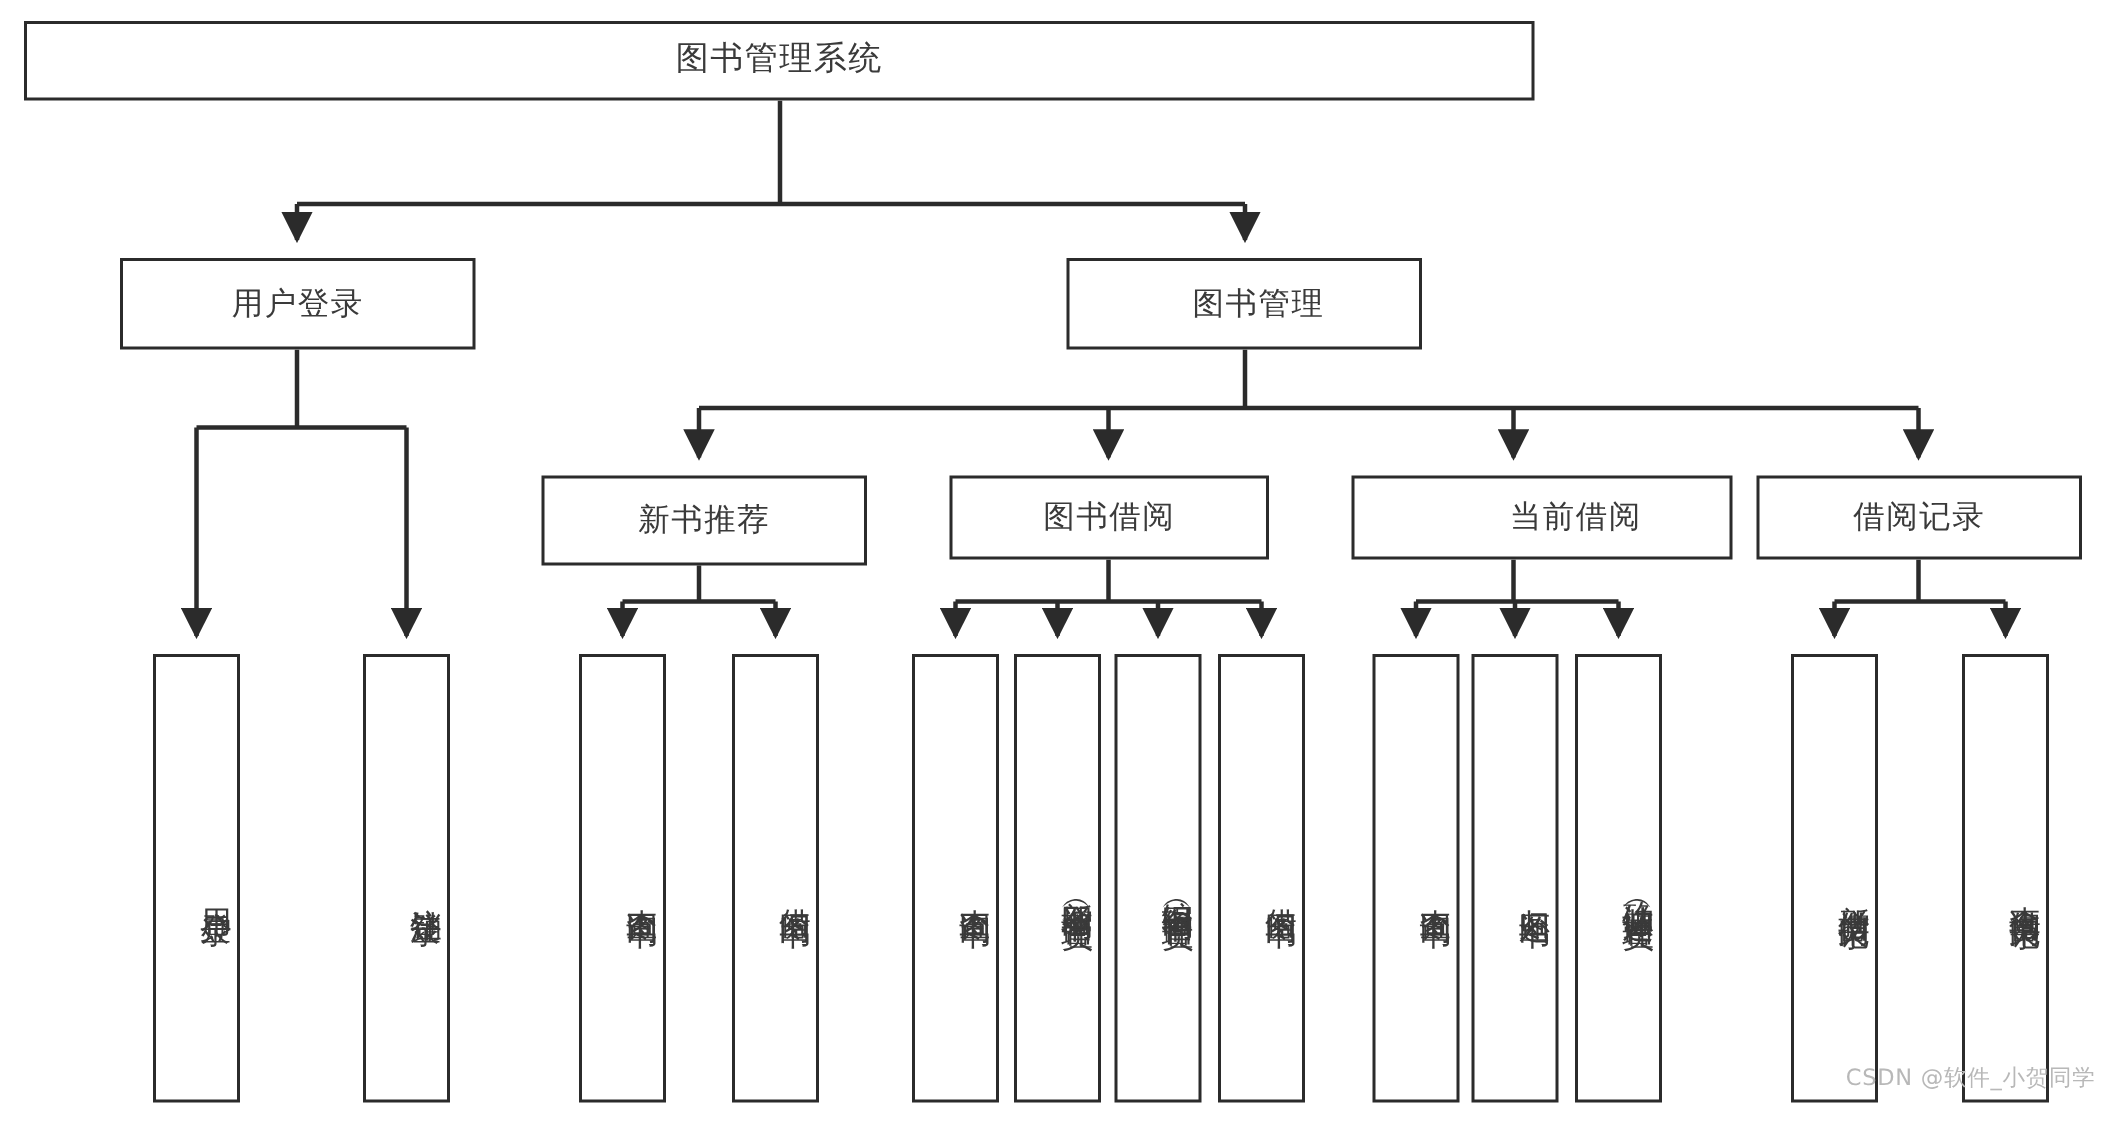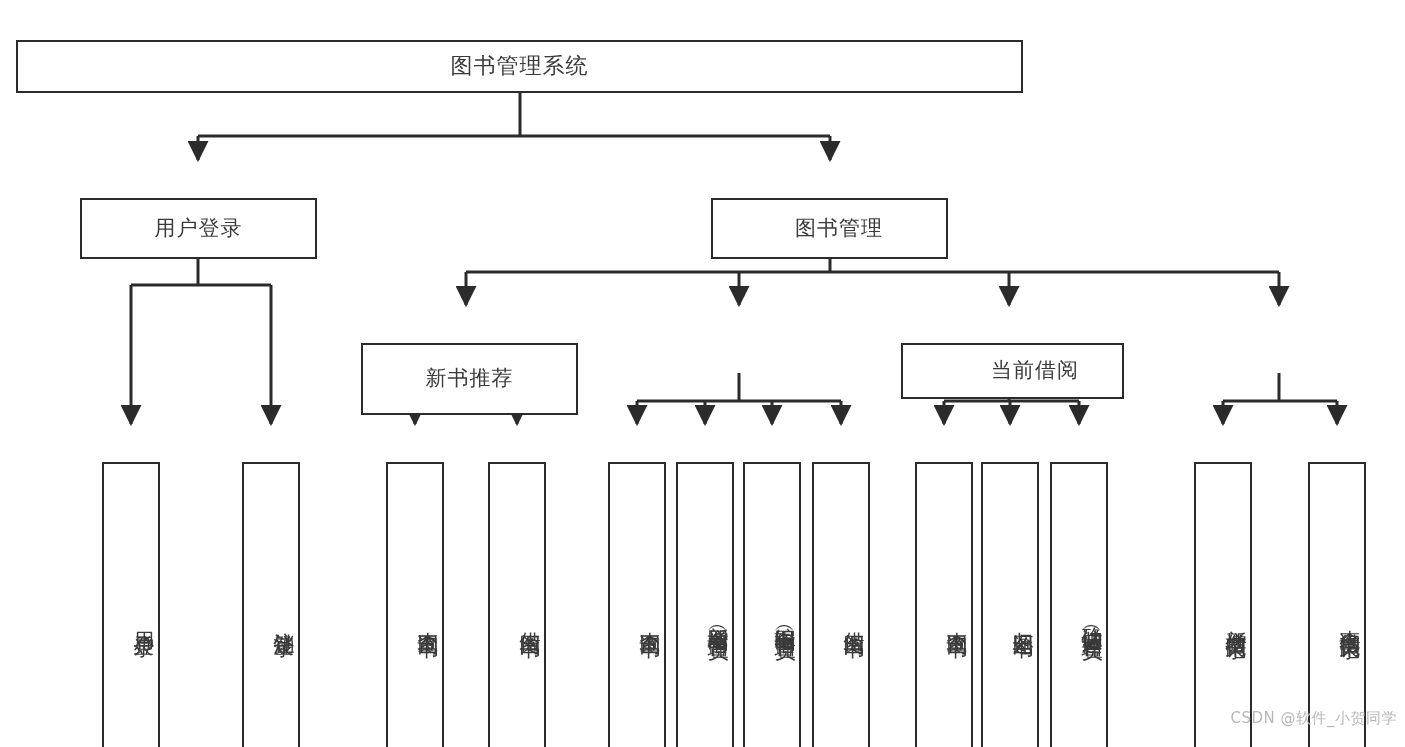--- a/index.html
+++ b/index.html
@@ -27,21 +27,20 @@
   }
   .node {
     position: absolute;
     box-sizing: border-box;
     border: 2px solid #2b2b2b;
     background: #ffffff;
     display: flex;
     align-items: center;
     justify-content: center;
     color: #3a3a3a;
-    margin-top: 26px;
   }
   .node.horiz {
     font-size: 21px;
     letter-spacing: 1px;
     line-height: 1.2;
   }
   .node.root {
     font-size: 22px;
   }
   .node.vert {
@@ -127,25 +126,31 @@
     <span>图书管理系统</span>
   </div>
 
   <div class="node horiz" style="left:80px; top:172px; width:237px; height:61px;">
     <span>用户登录</span>
   </div>
   <div class="node horiz" style="left:711px; top:172px; width:237px; height:61px;padding-left:19px;">
     <span>图书管理</span>
   </div>
 
-  <div class="node horiz" style="left:361px; top:317px; width:217px; height:72px;align-items:center;">
+  <div class="node horiz" style="left:361px; top:317px; width:217px; height:60px;align-items:center;">
     <span>新书推荐</span>
   </div>
-  <div class="node horiz" style="left:901px; top:317px; width:223px; height:56px;padding-left:45px;">
+  <div class="node horiz" style="left:633px; top:317px; width:213px; height:56px;">
+    <span>图书借阅</span>
+  </div>
+  <div class="node horiz" style="left:901px; top:317px; width:254px; height:56px;padding-left:45px;">
     <span>当前借阅</span>
+  </div>
+  <div class="node horiz" style="left:1171px; top:317px; width:217px; height:56px;">
+    <span>借阅记录</span>
   </div>
 
   <div class="node vert" style="left:102px; top:436px; width:58px; height:299px;">
     <span class="vlabel">用户登录</span>
   </div>
   <div class="node vert" style="left:242px; top:436px; width:58px; height:299px;">
     <span class="vlabel">注销登录</span>
   </div>
 
   <div class="node vert" style="left:386px; top:436px; width:58px; height:299px;">

